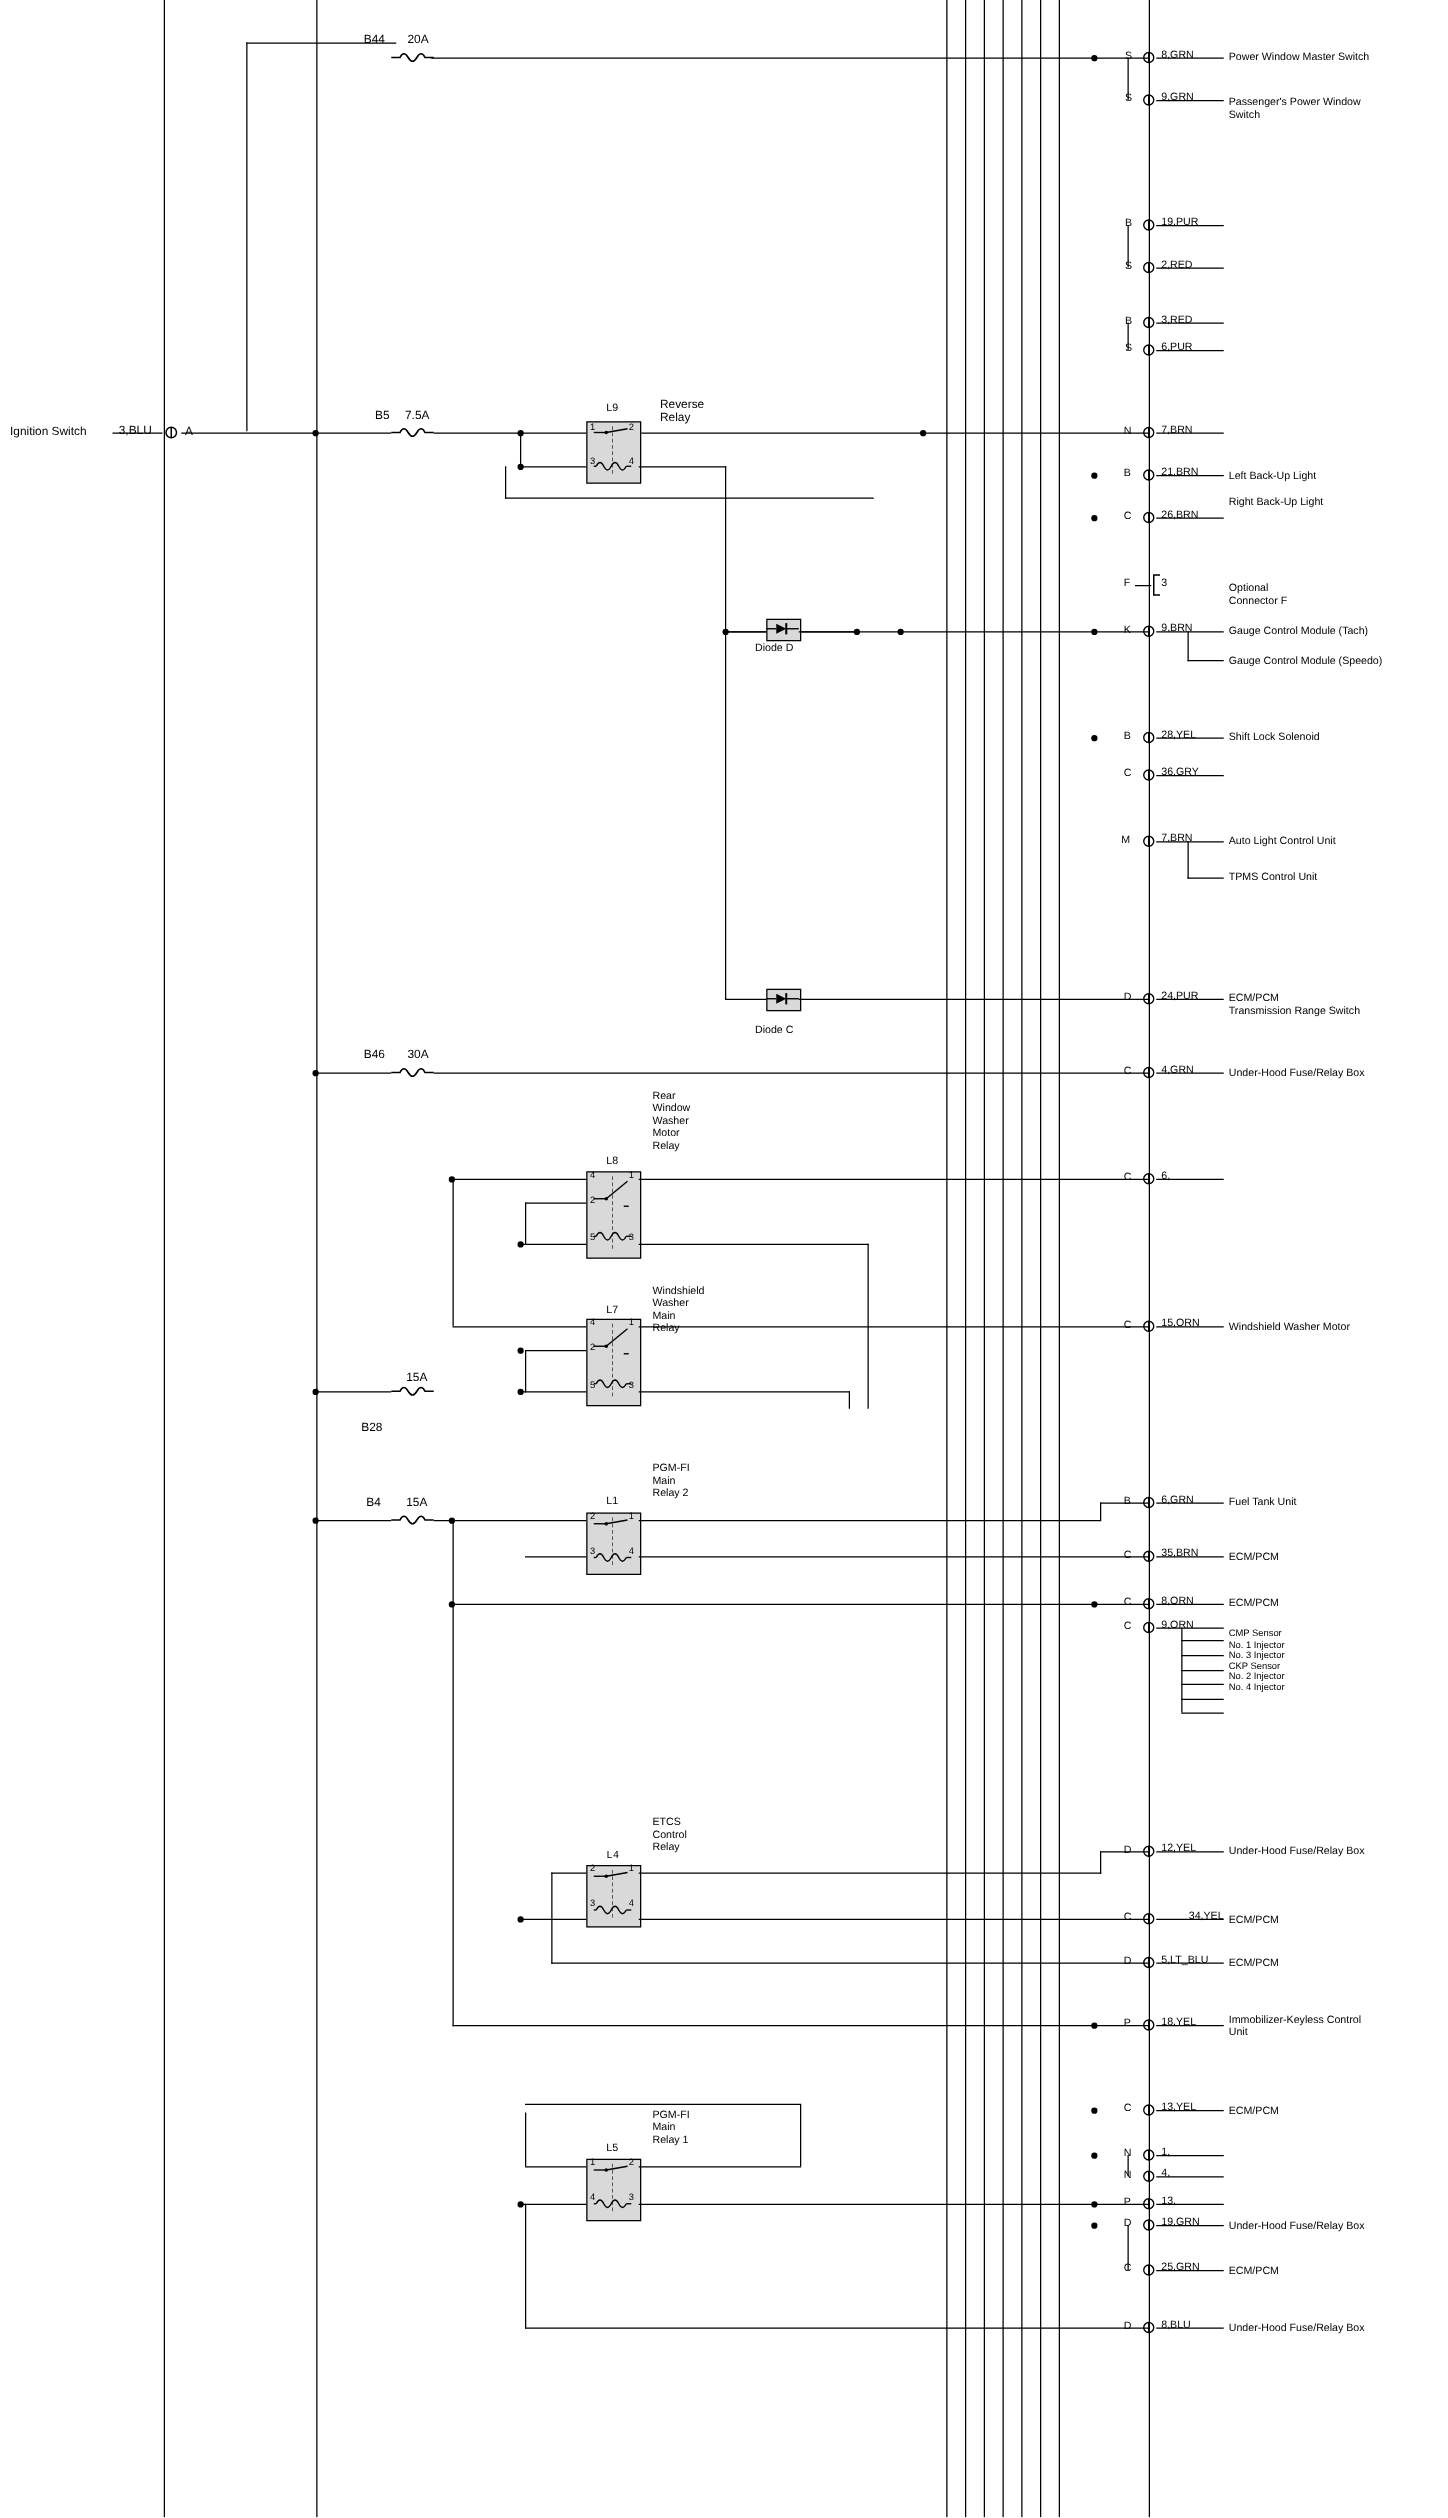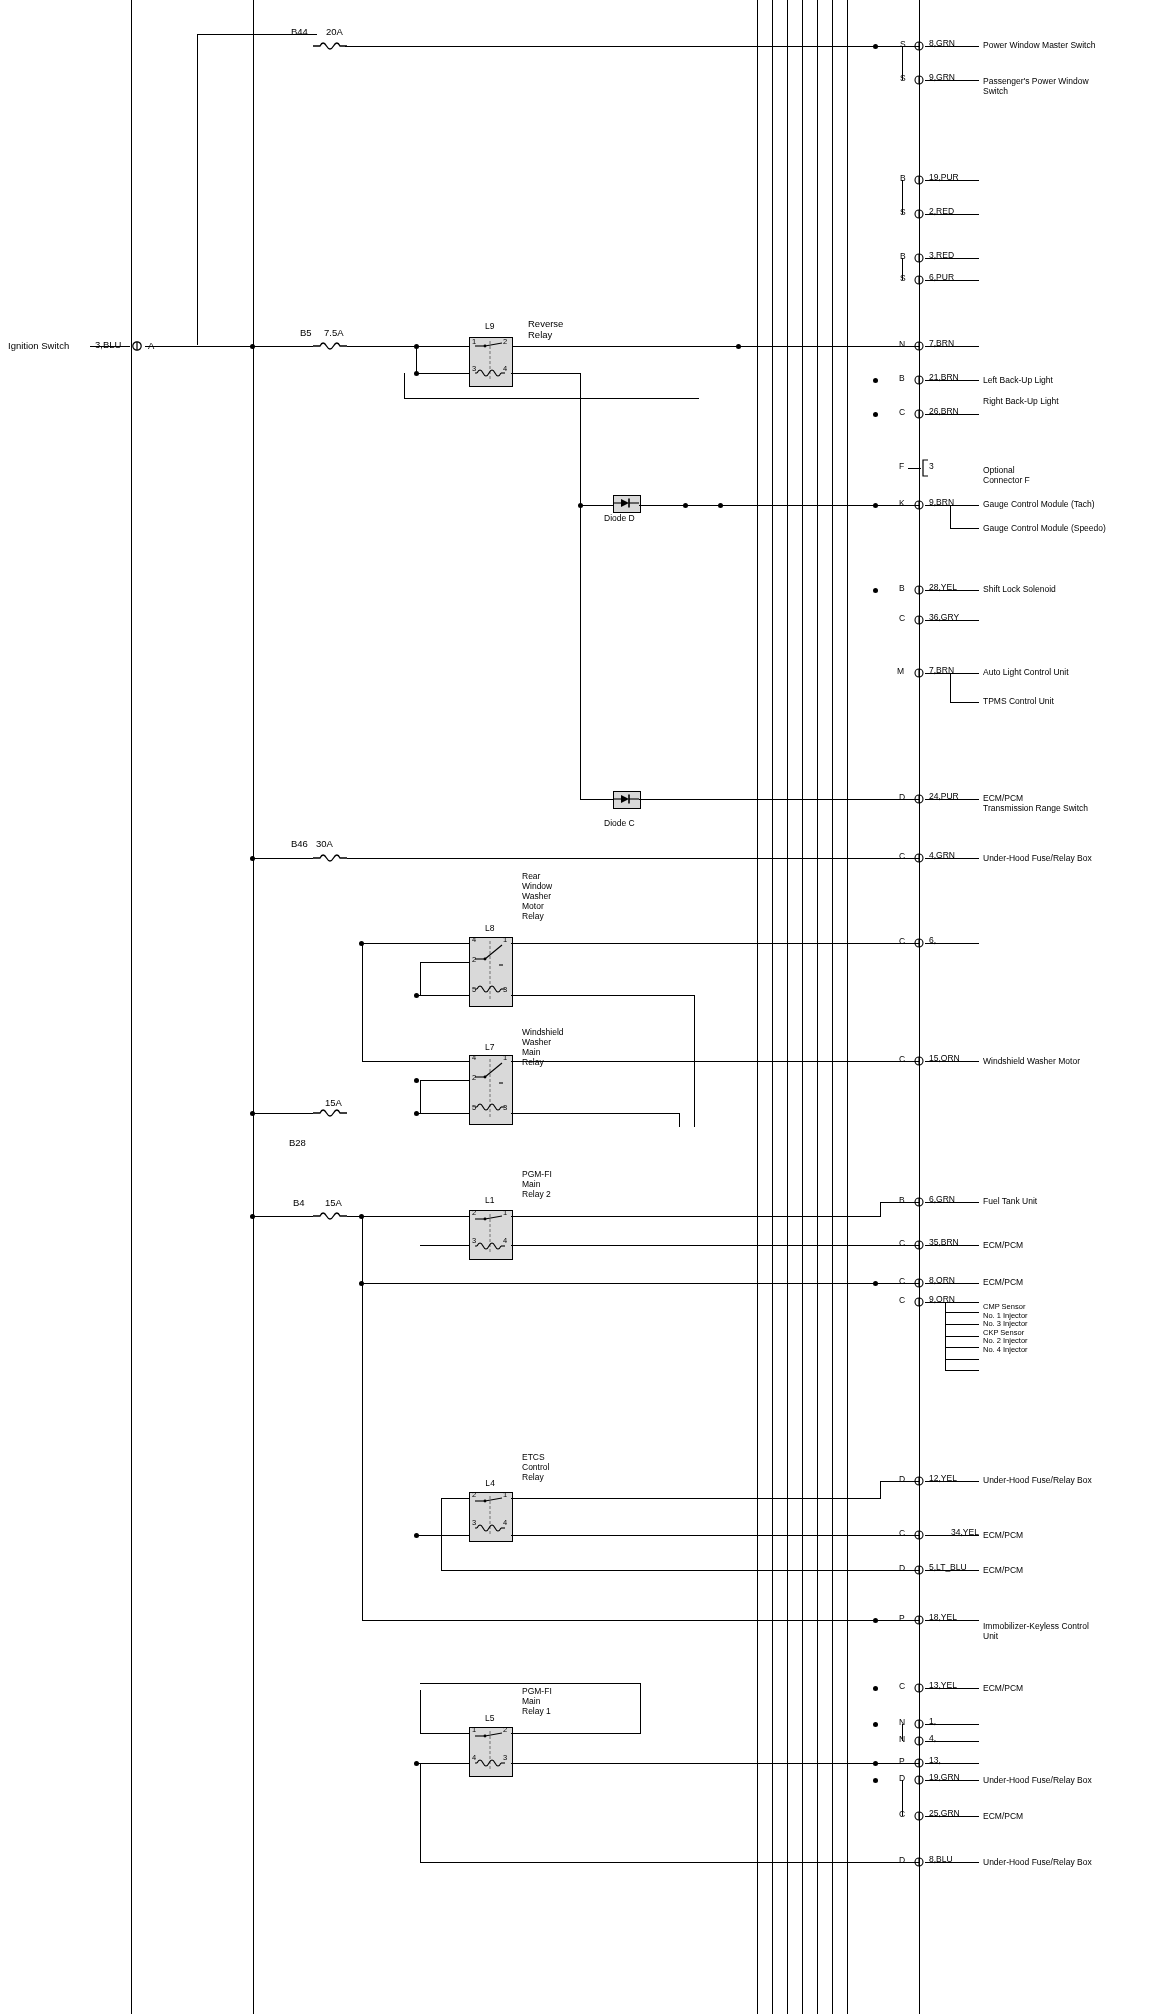--- a/index.html
+++ b/index.html
@@ -115,21 +115,21 @@
   <svg style="position:absolute;left:613px;top:791px;" width="26" height="16" viewBox="0 0 26 16">
     <path d="M8 4 L8 12 L16 8 Z" fill="#000"></path>
     <line x1="16" y1="3.5" x2="16" y2="12.5" stroke="#000" stroke-width="1.6"></line>
     <line x1="0" y1="8" x2="8" y2="8" stroke="#000" stroke-width="1.1"></line>
     <line x1="16" y1="8" x2="26" y2="8" stroke="#000" stroke-width="1.1"></line>
   </svg>
   <div class="lbl sm" style="left:604px;top:818px;">Diode C</div>
   <div class="wire h" style="left:639px;top:799px;width:280px;"></div>
 
   <div class="lbl" style="left:291px;top:838px;">B46</div>
-  <div class="lbl" style="left:316px;top:838px;">30A</div>
+  <div class="lbl" style="left:326px;top:838px;">30A</div>
   <svg class="fuse" style="left:313px;top:852px;" width="34" height="12" viewBox="0 0 34 12">
     <path d="M0 6 L7 6 Q10 0 13.5 6 Q17 12 20.5 6 Q24 0 27 6 L34 6" fill="none" stroke="#000" stroke-width="1.3"></path>
   </svg>
   <div class="wire h" style="left:253px;top:858px;width:60px;"></div>
   <div class="wire h" style="left:347px;top:858px;width:572px;"></div>
   <div class="dot" style="left:250px;top:856px;"></div>
 
   <div class="lbl sm" style="left:522px;top:871px;">Rear
 Window
 Washer
@@ -554,21 +554,21 @@
   <div class="wire h" style="left:925px;top:1570px;width:54px;"></div>
   <div class="lbl sm" style="left:983px;top:1565px;">ECM/PCM</div>
 
   <svg style="position:absolute;left:913px;top:1614px;" width="12" height="12" viewBox="0 0 12 12">
     <circle cx="6" cy="6" r="4" fill="none" stroke="#000" stroke-width="1.1"></circle>
       <line x1="6" y1="2" x2="6" y2="10" stroke="#000" stroke-width="1.1"></line>
   </svg>
   <div class="lbl sm" style="left:899px;top:1613px;">P</div>
   <div class="lbl sm" style="left:929px;top:1612px;">18,YEL</div>
   <div class="wire h" style="left:925px;top:1620px;width:54px;"></div>
-  <div class="lbl sm" style="left:983px;top:1610px;margin-top:11px;">Immobilizer-Keyless Control
+  <div class="lbl sm" style="left:983px;top:1610px;">Immobilizer-Keyless Control
 Unit</div>
 
   <div class="dot" style="left:873px;top:1686px;"></div>
   <svg style="position:absolute;left:913px;top:1682px;" width="12" height="12" viewBox="0 0 12 12">
     <circle cx="6" cy="6" r="4" fill="none" stroke="#000" stroke-width="1.1"></circle>
       <line x1="6" y1="2" x2="6" y2="10" stroke="#000" stroke-width="1.1"></line>
   </svg>
   <div class="lbl sm" style="left:899px;top:1681px;">C</div>
   <div class="lbl sm" style="left:929px;top:1680px;">13,YEL</div>
   <div class="wire h" style="left:925px;top:1688px;width:54px;"></div>

